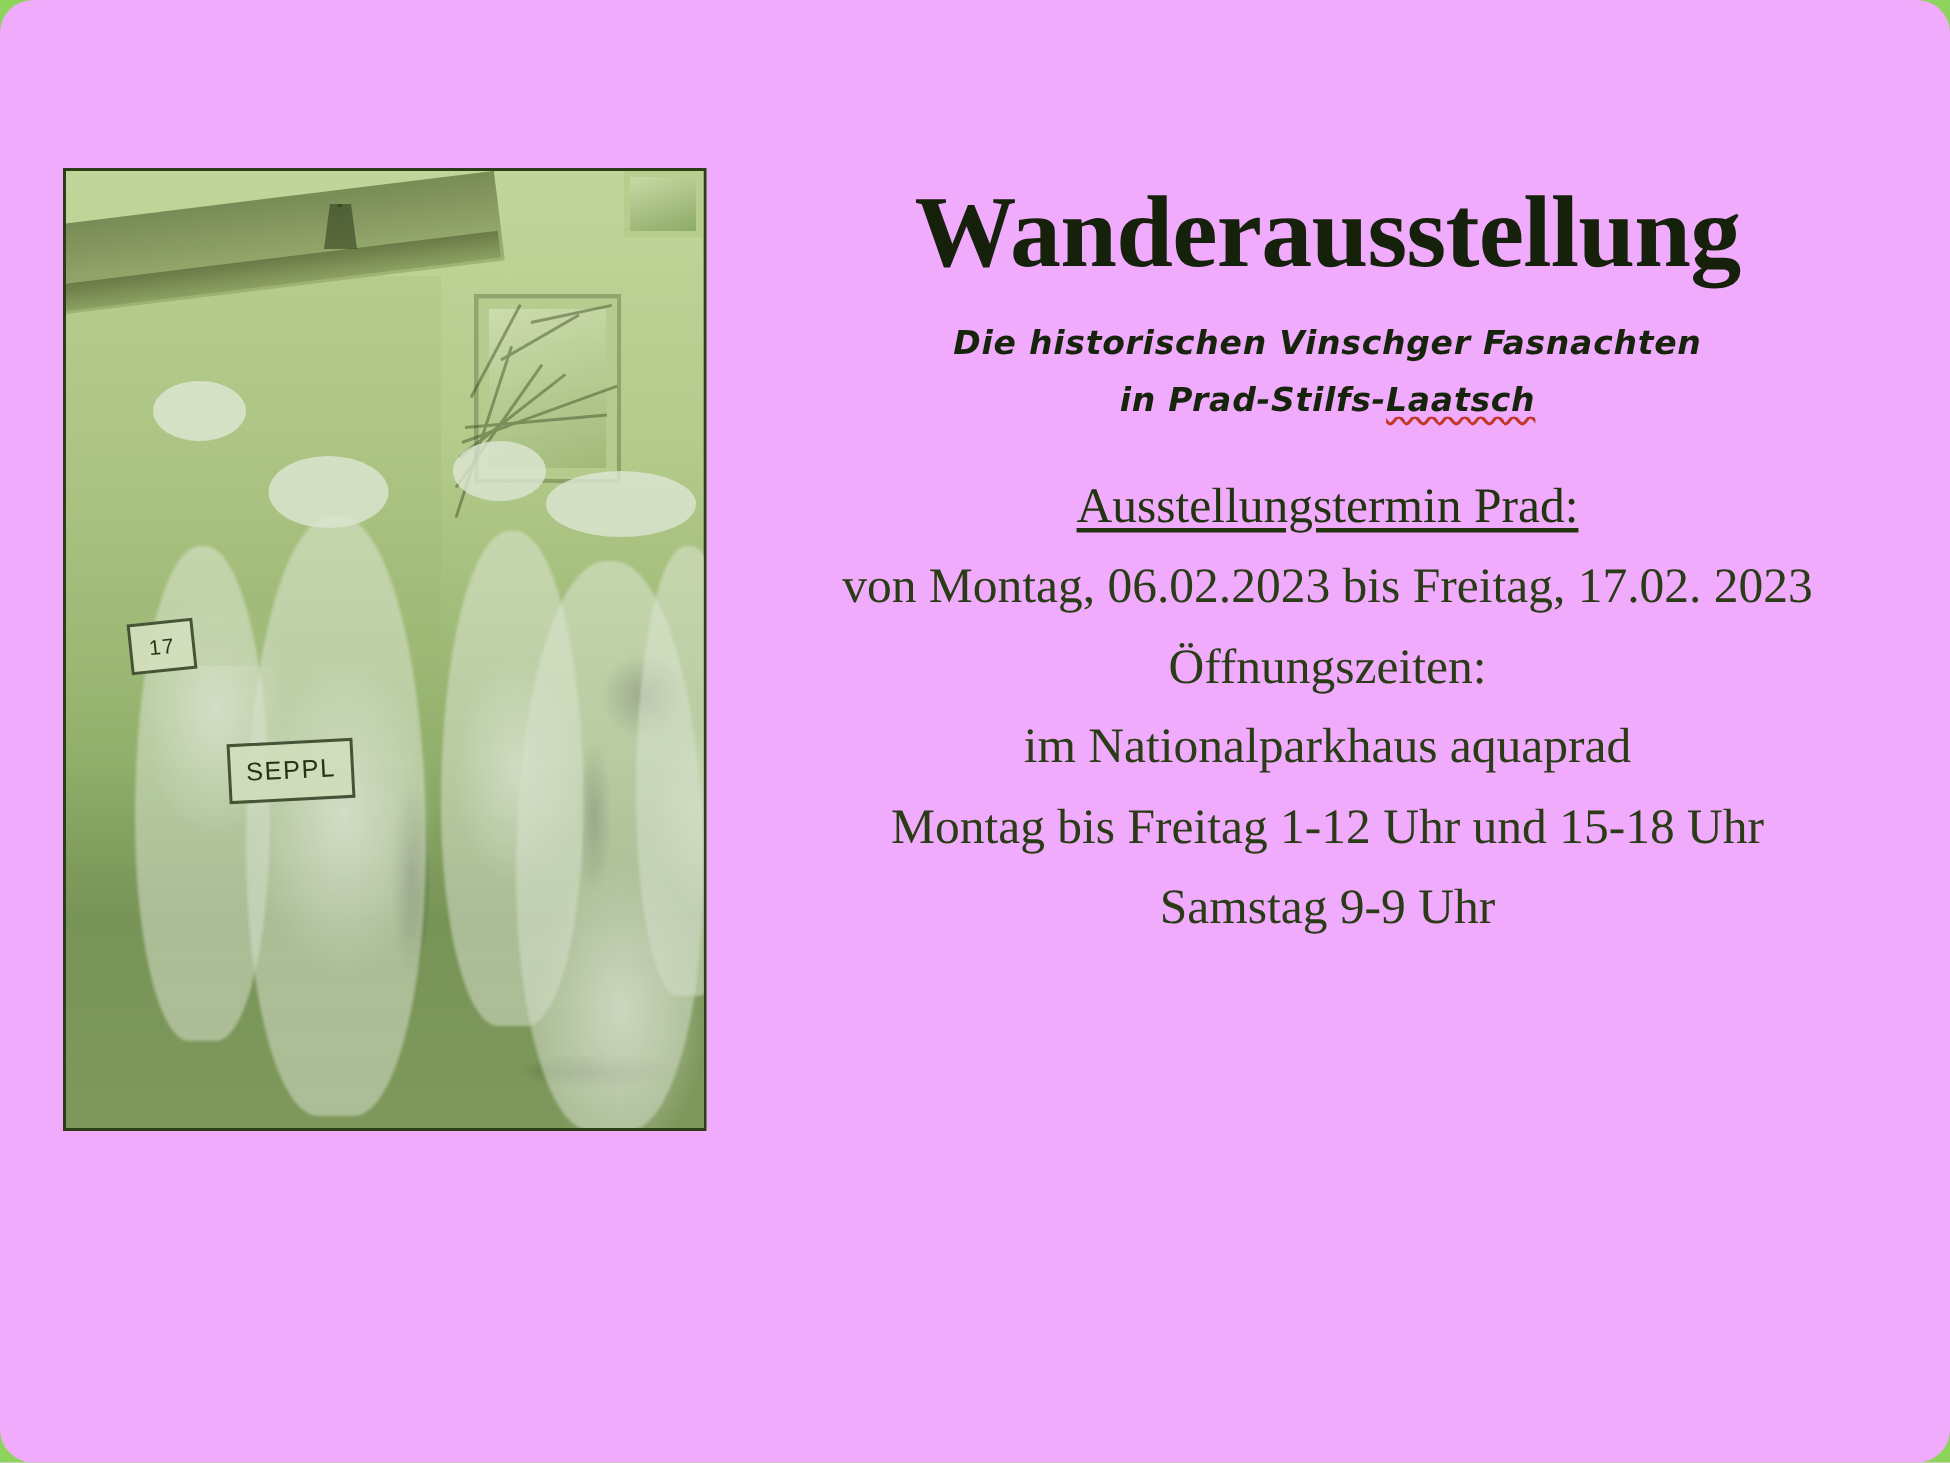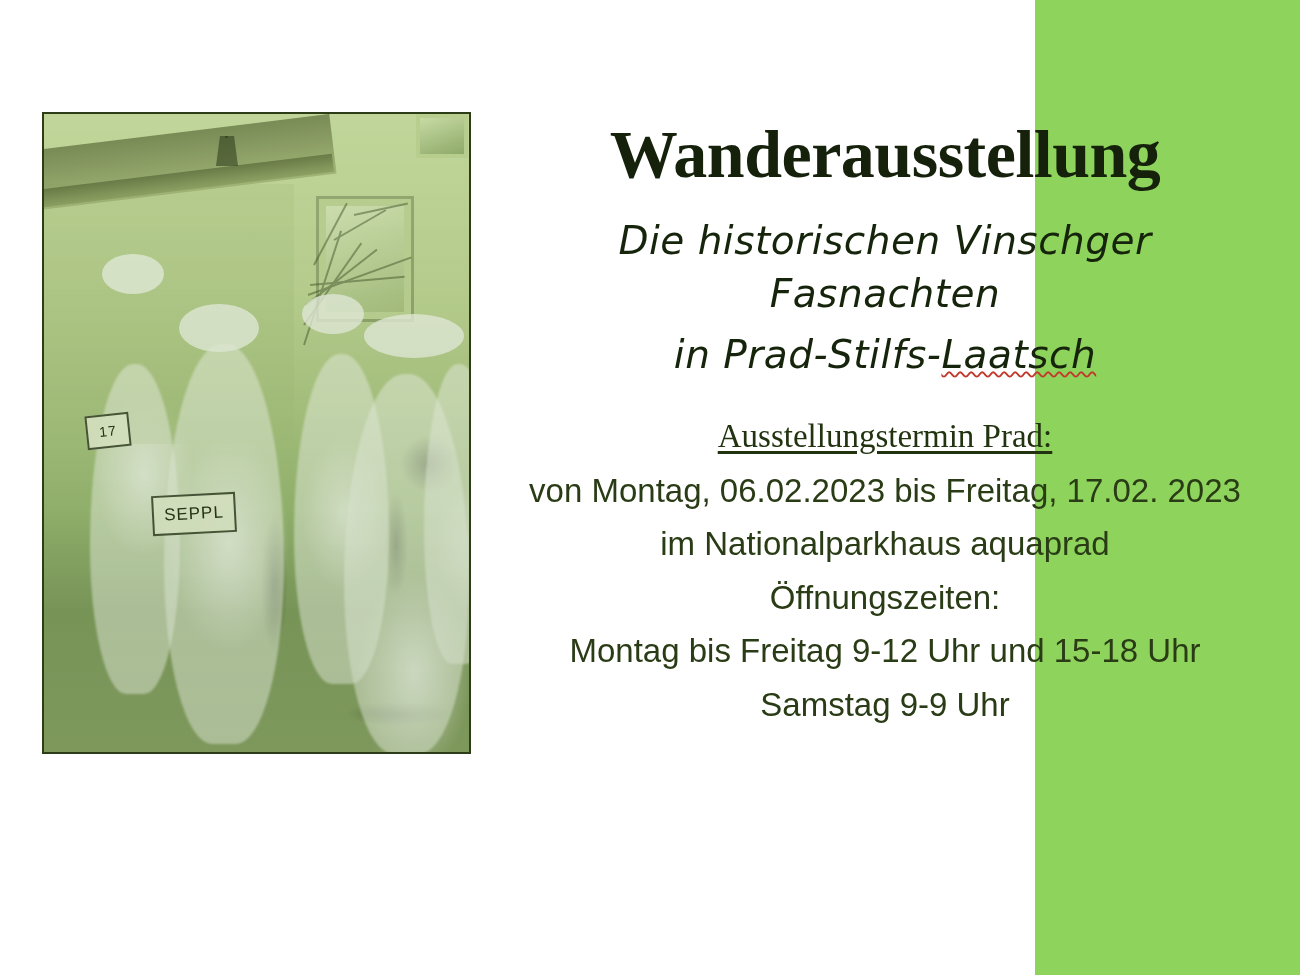--- a/index.html
+++ b/index.html
@@ -8,23 +8,24 @@
   }
   body {
     width: 1300px;
     height: 975px;
     background: #8ed45c;
     font-family: "Liberation Serif", serif;
     overflow: hidden;
   }
   .poster {
     position: relative;
-    width: 1035px;
+    width: 1300px;
     height: 975px;
-    background: #ffffff;
+    background: #f0abfc;
+    border-radius: 22px;
   }
 
   
   .photo-frame {
     position: absolute;
     left: 42px;
     top: 112px;
     width: 429px;
     height: 642px;
     border: 2px solid #2d3d17;
@@ -175,23 +176,23 @@
     font-family: "Liberation Serif", serif;
     font-weight: bold;
     font-size: 68px;
     line-height: 1.02;
     letter-spacing: -0.5px;
     color: #15210b;
     margin: 0 0 26px 0;
   }
   .subtitle {
     font-family: "DejaVu Sans", sans-serif;
-    font-weight: normal;
+    font-weight: bold;
     font-style: italic;
-    font-size: 39px;
+    font-size: 22px;
     line-height: 1.35;
     letter-spacing: 0.5px;
     color: #16240c;
     margin: 0 0 8px 0;
   }
   .subtitle .spell {
     text-decoration: underline;
     text-decoration-style: wavy;
     text-decoration-color: #c0392b;
     text-decoration-thickness: 1.5px;
@@ -200,21 +201,21 @@
   .sect-head {
     font-family: "Liberation Serif", serif;
     font-size: 33px;
     line-height: 1.5;
     color: #223310;
     margin: 31px 0 2px 0;
     text-decoration: underline;
     text-underline-offset: 4px;
   }
   .line {
-    font-family: Liberation Sans, sans-serif;
+    font-family: Liberation Serif, serif;
     font-size: 33px;
     line-height: 1.62;
     color: #2a3c16;
     margin: 0;
   }
 </style>
 </head>
 <body>
 
 <div class="poster">
@@ -261,19 +262,19 @@
     <h1 class="headline">Wanderausstellung</h1>
 
     <p class="subtitle">Die historischen Vinschger Fasnachten</p>
     <p class="subtitle">
       <span>in Prad-Stilfs-</span><span class="spell">Laatsch</span>
     </p>
 
     <p class="sect-head">Ausstellungstermin Prad:</p>
 
     <p class="line">von Montag, 06.02.2023 bis Freitag, 17.02. 2023</p>
+    <p class="line">Öffnungszeiten:</p>
     <p class="line">im Nationalparkhaus aquaprad</p>
-    <p class="line">Öffnungszeiten:</p>
-    <p class="line">Montag bis Freitag 9-12 Uhr und 15-18 Uhr</p>
+    <p class="line">Montag bis Freitag 1-12 Uhr und 15-18 Uhr</p>
     <p class="line">Samstag 9-9 Uhr</p>
   </div>
 
 </div>
 
 </body></html>

